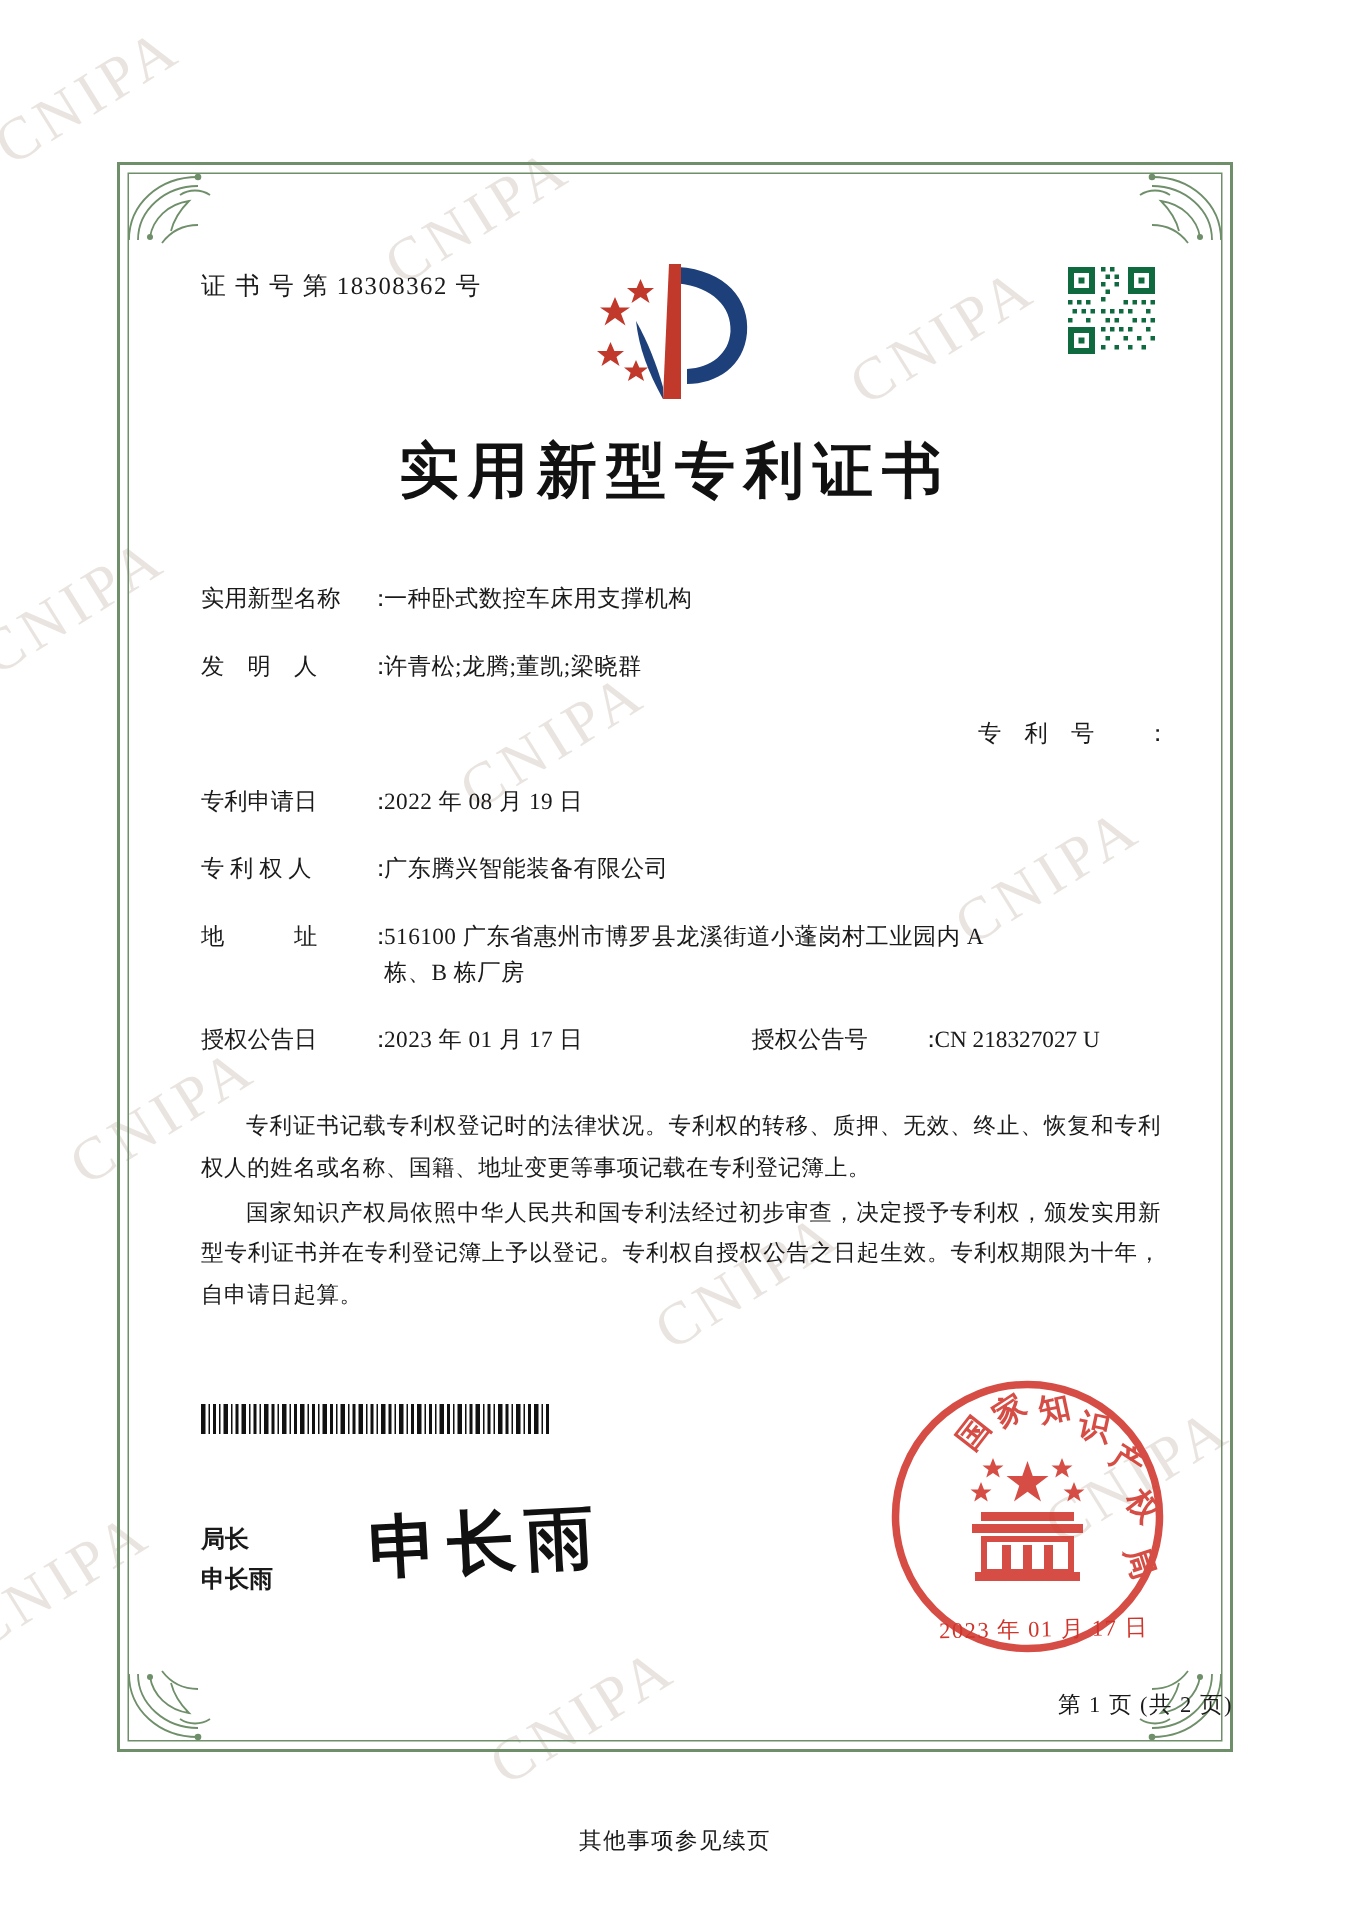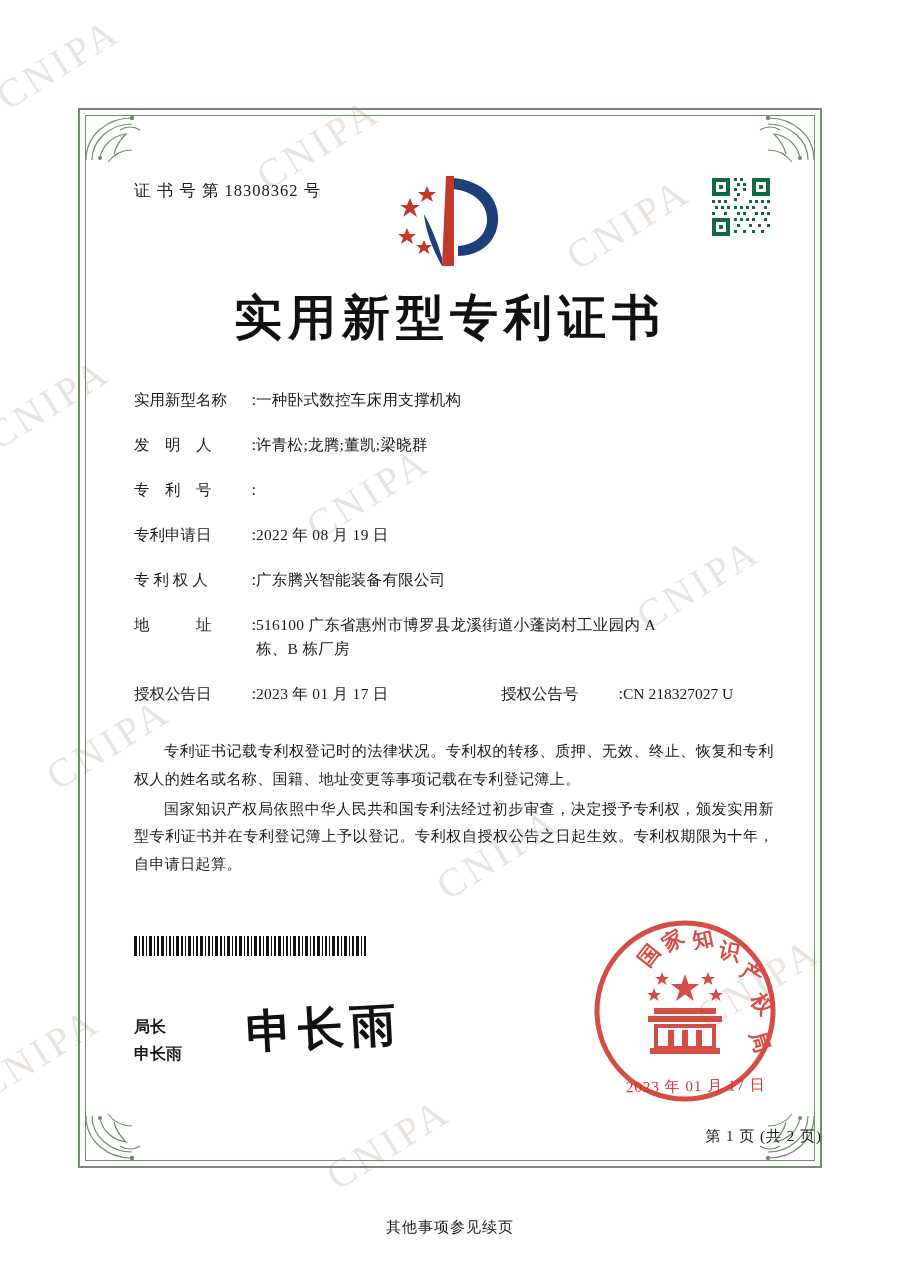--- a/index.html
+++ b/index.html
@@ -101,39 +101,40 @@
     display: flex;
     justify-content: center;
   }
 
   .title {
     position: absolute;
     left: 0; right: 0;
     top: 178px;
     text-align: center;
     font-family: Liberation Sans, sans-serif;
-    font-size: 48px;
+    font-size: 40px;
     font-weight: bold;
     letter-spacing: 6px;
     color: #111;
   }
 
   
   .fields {
     position: absolute;
     left: 56px;
     right: 48px;
     top: 280px;
     font-size: 15.5px;
     line-height: 1.55;
   }
   .row {
     display: flex;
     align-items: flex-start;
     margin-bottom: 21px;
+    justify-content: flex-end;
   }
   .row .label {
     width: 112px;
     flex: 0 0 112px;
     white-space: nowrap;
     letter-spacing: 0px;
   }
   .row .colon { width: 10px; flex: 0 0 10px; }
   .row .value {
     flex: 1 1 auto;

